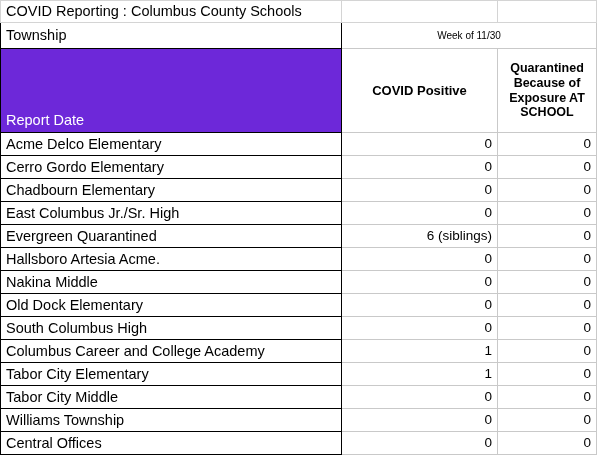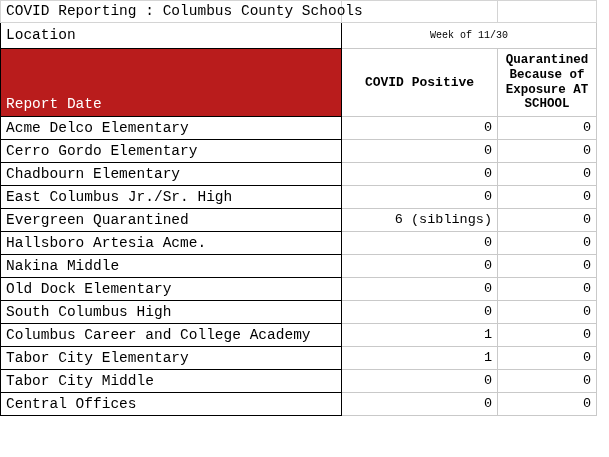--- a/index.html
+++ b/index.html
@@ -35,21 +35,20 @@
   col.c-quar  { width:  99px; }
 
   td {
     padding: 0;
     margin: 6px;
     vertical-align: middle;
     font-size: 14.5px;
     color: #000000;
     line-height: 1.15;
     box-sizing: border-box;
-    font-family: Liberation Mono, monospace;
   }
 
   
   .title-cell {
     height: 22px;
     border: 1px solid #d4d4d4;
     border-right: none;
     padding: 0 0 0 5px;
     font-size: 14.5px;
     white-space: nowrap;
@@ -76,40 +75,40 @@
     height: 26px;
     border: 1px solid #c9c9c9;
     border-left: none;
     text-align: center;
     font-size: 10px;
   }
 
   
   .red-cell {
     height: 64px;
-    background: #b91c1c;
+    background: #6d28d9;
     border-left: 1.6px solid #000000;
     border-right: 1.6px solid #000000;
     border-bottom: 1.6px solid #000000;
     border-top: none;
     color: #ffffff;
     font-size: 14.5px;
     vertical-align: bottom;
     padding: 0 0 3px 5px;
     white-space: nowrap;
   }
   .subhdr {
     height: 64px;
     border: 1px solid #c9c9c9;
     border-top: none;
     text-align: center;
     font-weight: bold;
     font-size: 12.5px;
     line-height: 1.18;
-    padding: 4px 3px;
+    padding: 12px 3px;
     vertical-align: middle;
   }
   .subhdr.pos { font-size: 13px; }
 
   
   tr.data-row td { height: 23px; }
 
   .name-cell {
     border-left: 1.6px solid #000000;
     border-right: 1.6px solid #000000;
@@ -145,21 +144,21 @@
     </colgroup>
     <tbody>
 
       <tr>
         <td class="title-cell">COVID Reporting : Columbus County Schools</td>
         <td class="title-blank"></td>
         <td class="title-blank last"></td>
       </tr>
 
       <tr>
-        <td class="loc-cell">Location</td>
+        <td class="loc-cell">Township</td>
         <td class="week-cell" colspan="2">Week of 11/30</td>
       </tr>
 
       <tr>
         <td class="red-cell">Report Date</td>
         <td class="subhdr pos">COVID Positive</td>
         <td class="subhdr">Quarantined Because of Exposure AT SCHOOL</td>
       </tr>
 
     <tr class="data-row">
@@ -216,19 +215,24 @@
           <td class="name-cell">Tabor City Elementary</td>
           <td class="num-cell">1</td>
           <td class="num-cell qcol">0</td>
         </tr>
         <tr class="data-row">
           <td class="name-cell">Tabor City Middle</td>
           <td class="num-cell">0</td>
           <td class="num-cell qcol">0</td>
         </tr>
         <tr class="data-row">
+          <td class="name-cell">Williams Township</td>
+          <td class="num-cell">0</td>
+          <td class="num-cell qcol">0</td>
+        </tr>
+        <tr class="data-row">
           <td class="name-cell">Central Offices</td>
           <td class="num-cell">0</td>
           <td class="num-cell qcol">0</td>
         </tr>
       </tbody>
   </table>
 </div>
 
 </body></html>

